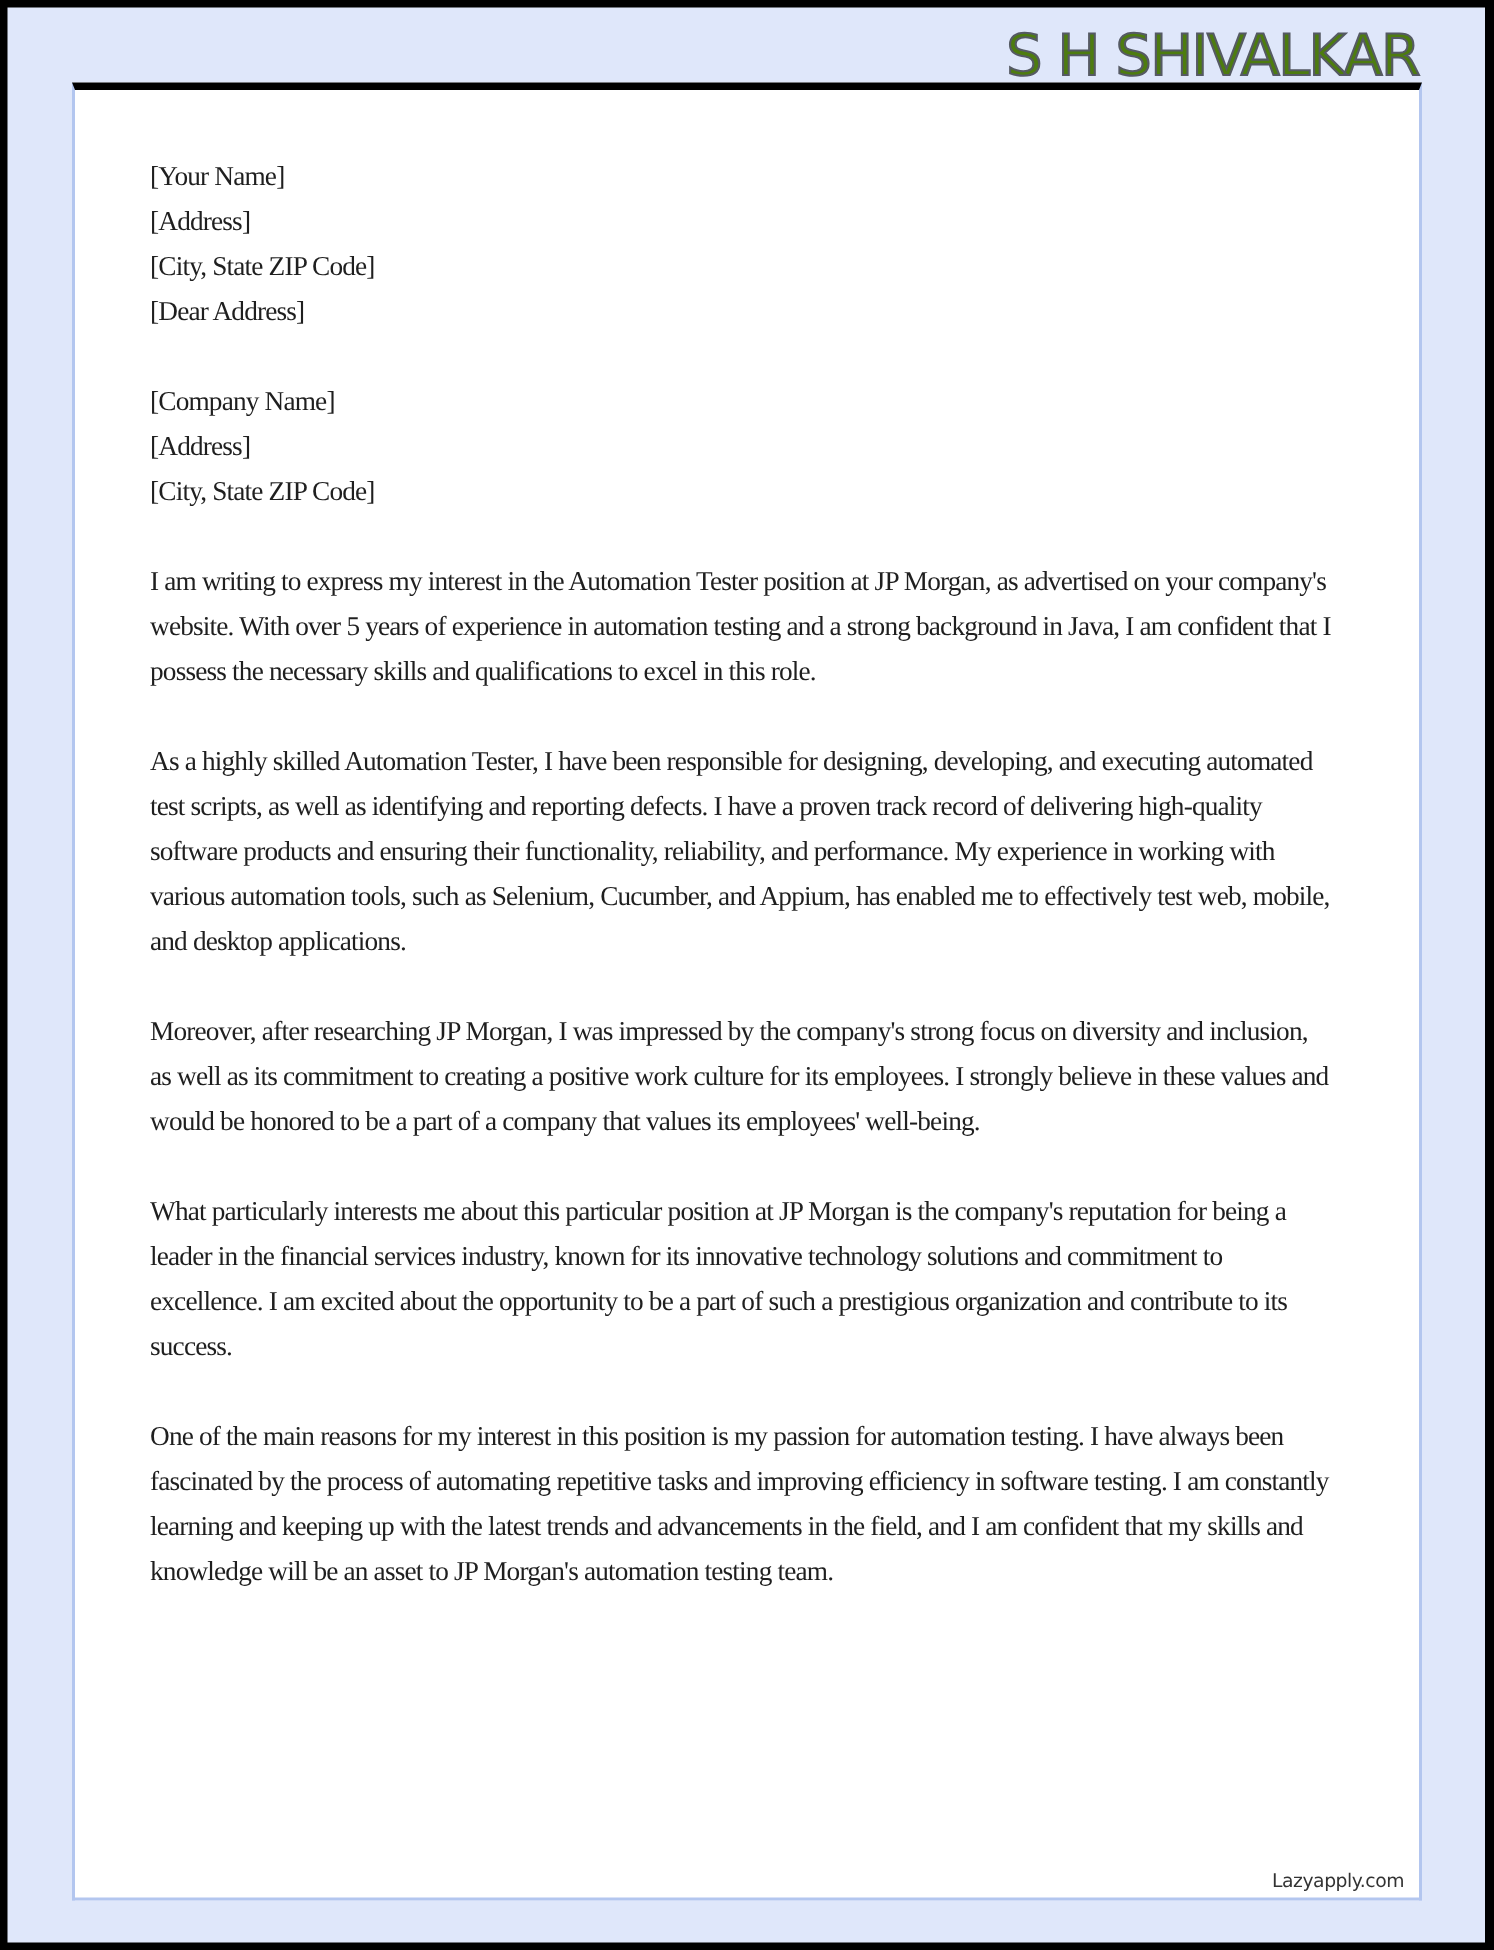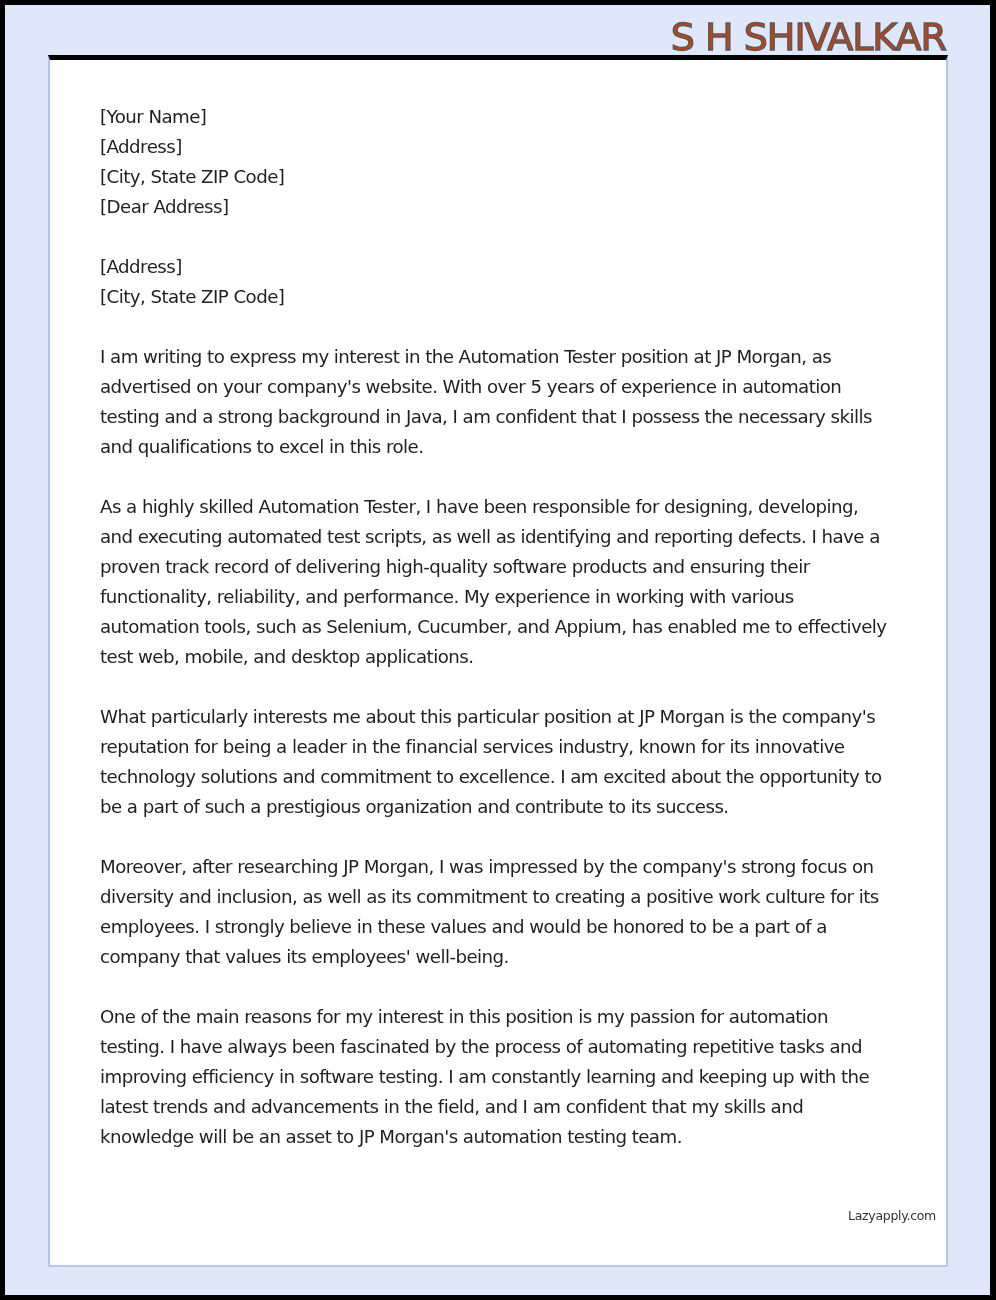--- a/index.html
+++ b/index.html
@@ -11,42 +11,42 @@
   }
   .frame {
     position: absolute; left: 5px; top: 5px; width: 985px; height: 1290px;
     background: #dfe7fa;
     overflow: hidden;
   }
   .brand {
     position: absolute; right: 44px; top: 12px;
     font-family: "DejaVu Sans", sans-serif;
     font-size: 38px; line-height: 40px; letter-spacing: -1px;
-    color: #c2410c;
+    color: #4d7c0f;
     -webkit-text-stroke: 1.4px #555a63;
     font-weight: normal;
   }
   .page {
     position: absolute; left: 43px; top: 50px; width: 896px; height: 1205px;
     background: #ffffff;
     border-top: 5px solid #000;
     border-left: 2px solid #b3c6ef;
     border-right: 2px solid #b3c6ef;
     border-bottom: 2px solid #b3c6ef;
   }
   .content {
     position: absolute; left: 95px; top: 97px; width: 800px;
     font-family: "DejaVu Sans", sans-serif;
     font-size: 18.2px; line-height: 30px; color: #1f1f1f;
     letter-spacing: -0.55px;
   }
-  .content p { margin: 0 12px 30px 0; }
+  .content p { margin: 0 12px 30px 0; font-family: Liberation Serif, serif; }
   .content .line { display: block; }
   .watermark {
-    position: absolute; right: 54px; top: 1203px;
+    position: absolute; right: 54px; top: 1241px;
     font-family: "DejaVu Sans", sans-serif;
     font-size: 12.5px; color: #333;
     letter-spacing: -0.3px;
   }
 </style>
 </head>
 <body>
 
 <div class="frame">
   <div class="brand">S H SHIVALKAR</div>
@@ -54,24 +54,25 @@
   <div class="page"></div>
 
   <div class="content">
     <p>
       <span class="line">[Your Name]</span>
       <span class="line">[Address]</span>
       <span class="line">[City, State ZIP Code]</span>
       <span class="line">[Dear Address]</span>
     </p>
     <p>
+      <span class="line">[Company Name]</span>
       <span class="line">[Address]</span>
       <span class="line">[City, State ZIP Code]</span>
     </p>
     <p>I am writing to express my interest in the Automation Tester position at JP Morgan, as advertised on your company's website. With over 5 years of experience in automation testing and a strong background in Java, I am confident that I possess the necessary skills and qualifications to excel in this role.</p>
     <p>As a highly skilled Automation Tester, I have been responsible for designing, developing, and executing automated test scripts, as well as identifying and reporting defects. I have a proven track record of delivering high-quality software products and ensuring their functionality, reliability, and performance. My experience in working with various automation tools, such as Selenium, Cucumber, and Appium, has enabled me to effectively test web, mobile, and desktop applications.</p>
+    <p>Moreover, after researching JP Morgan, I was impressed by the company's strong focus on diversity and inclusion, as well as its commitment to creating a positive work culture for its employees. I strongly believe in these values and would be honored to be a part of a company that values its employees' well-being.</p>
     <p>What particularly interests me about this particular position at JP Morgan is the company's reputation for being a leader in the financial services industry, known for its innovative technology solutions and commitment to excellence. I am excited about the opportunity to be a part of such a prestigious organization and contribute to its success.</p>
-    <p>Moreover, after researching JP Morgan, I was impressed by the company's strong focus on diversity and inclusion, as well as its commitment to creating a positive work culture for its employees. I strongly believe in these values and would be honored to be a part of a company that values its employees' well-being.</p>
     <p>One of the main reasons for my interest in this position is my passion for automation testing. I have always been fascinated by the process of automating repetitive tasks and improving efficiency in software testing. I am constantly learning and keeping up with the latest trends and advancements in the field, and I am confident that my skills and knowledge will be an asset to JP Morgan's automation testing team.</p>
   </div>
 
   <div class="watermark">Lazyapply.com</div>
 </div>
 
 </body></html>

